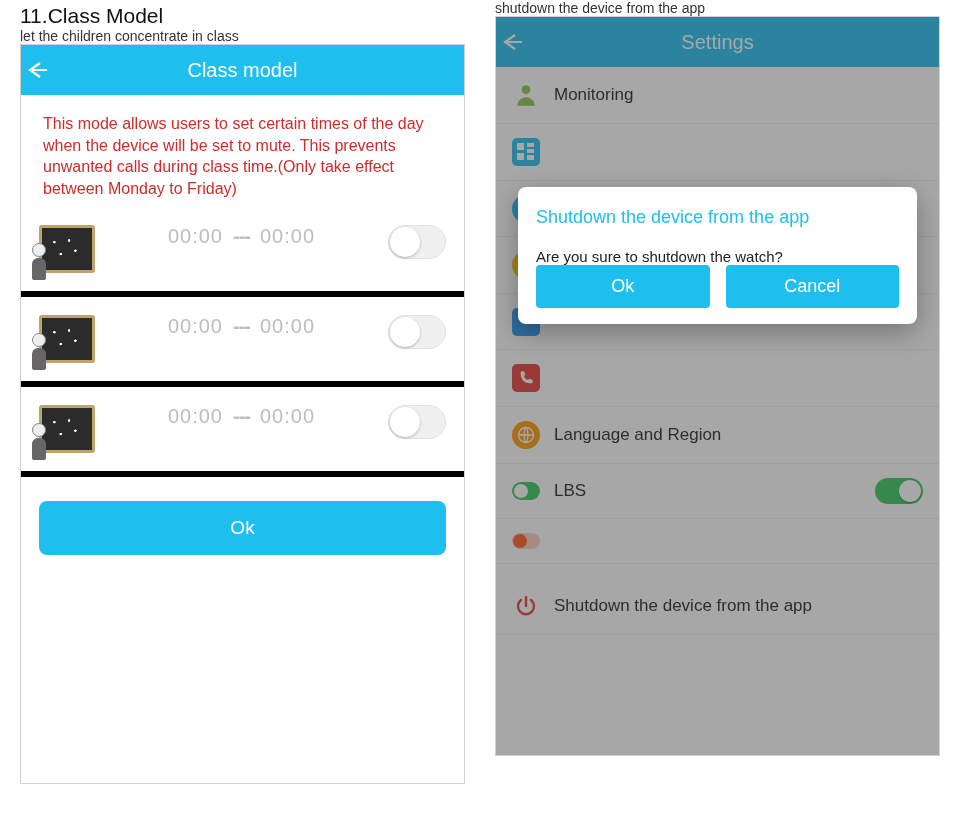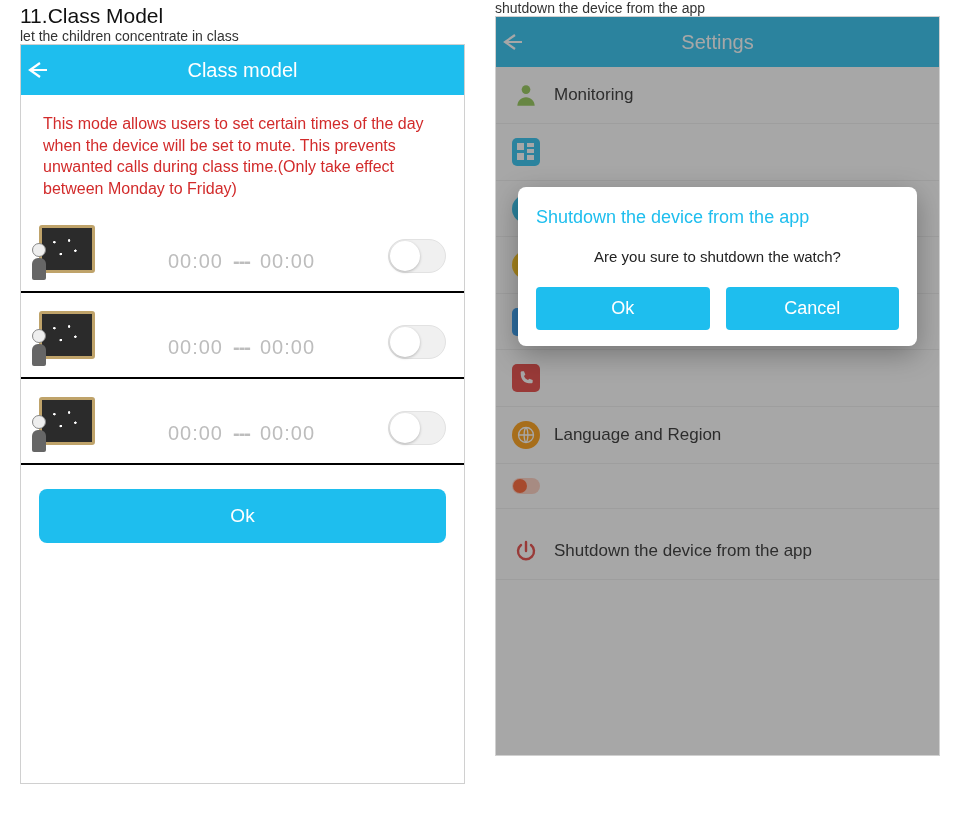--- a/index.html
+++ b/index.html
@@ -35,23 +35,23 @@
   .appbar-title { position:absolute; left:0; right:0; text-align:center; color: #fff; font-size: 20px; font-weight: 500; pointer-events:none;}
   .desc {
     color: #d22b2b;
     font-size: 16px;
     text-align: left;
     padding: 18px 22px 8px 22px;
     line-height: 1.35;
   }
   .slot-row {
     display: flex;
-    align-items: flex-end;
+    align-items: flex-start;
     padding: 18px 18px;
-    border-bottom: 2px solid #000000;
+    border-bottom: 6px solid #000000;
     gap: 10px;
   }
   .board-icon {
     width: 56px; height: 48px;
     background: #2b2b2b;
     border: 3px solid #bfa36a;
     border-radius: 3px;
     position: relative;
     flex-shrink:0;
   }
@@ -118,21 +118,21 @@
   .sicon.globe{ background:#ff9800; border-radius:50%;}
   .sicon.power{ background:transparent; color:#e53935;}
   .srow .label{ flex:1; }
   .dialog{
     position:absolute; left:22px; right:22px; top:170px;
     background:#fff; border-radius:8px; padding:20px 18px 16px;
     box-shadow:0 8px 28px rgba(0,0,0,.3);
     z-index:5;
   }
   .dialog-title{ color:#1ebeee; font-size:18px; margin-bottom:20px;}
-  .dialog-msg{ color:#222; font-size:15px; text-align:center; margin-bottom:22px;}
+  .dialog-msg{ color:#222; font-size:15px; }
   .dialog-btns{ display:flex; gap:16px;}
   .dbtn{ flex:1; background:#1ebeee; color:#fff; text-align:center; padding:11px 0; border-radius:4px; font-size:18px; cursor:pointer;}
   .toggle-sm{
     width:48px;height:26px;border-radius:13px;background:#34c759;position:relative;flex-shrink:0;
   }
   .toggle-sm .knob{position:absolute;right:2px;top:2px;width:22px;height:22px;border-radius:50%;background:#fff;box-shadow:0 1px 2px rgba(0,0,0,.3);}
   .sensor-toggle{ width:28px;height:16px;border-radius:8px;background:#ffccbc;position:relative;}
   .sensor-toggle::after{content:"";position:absolute;left:1px;top:1px;width:14px;height:14px;border-radius:50%;background:#ff5722;}
   .lbs-icon{ width:28px;height:18px;border-radius:9px;background:#34c759;position:relative;}
   .lbs-icon::after{content:"";position:absolute;left:2px;top:2px;width:14px;height:14px;border-radius:50%;background:#fff;}
@@ -269,20 +269,27 @@
         <div class="srow">
           <div class="sicon globe">
             <svg width="20" height="20" viewBox="0 0 24 24" fill="none" stroke="#fff" stroke-width="1.6">
                 <circle cx="12" cy="12" r="9"></circle>
                 <path d="M3 12h18M12 3c3 3 3 15 0 18M12 3c-3 3-3 15 0 18"></path>
               </svg>
           </div>
           <span class="label">Language and Region</span>
         </div>
         <div class="srow">
+          <div class="lbs-icon"></div>
+          <span class="label">LBS</span>
+          <div class="toggle-sm">
+              <div class="knob"></div>
+            </div>
+        </div>
+        <div class="srow">
           <div class="sensor-toggle"></div>
         </div>
         <div class="srow spaced">
           <div class="sicon power">
             <svg width="24" height="24" viewBox="0 0 24 24" fill="none" stroke="#e53935" stroke-width="2.4" stroke-linecap="round">
                 <path d="M12 3v9"></path>
                 <path d="M7 6a8 8 0 1 0 10 0"></path>
               </svg>
           </div>
           <span class="label">Shutdown the device from the app</span>

